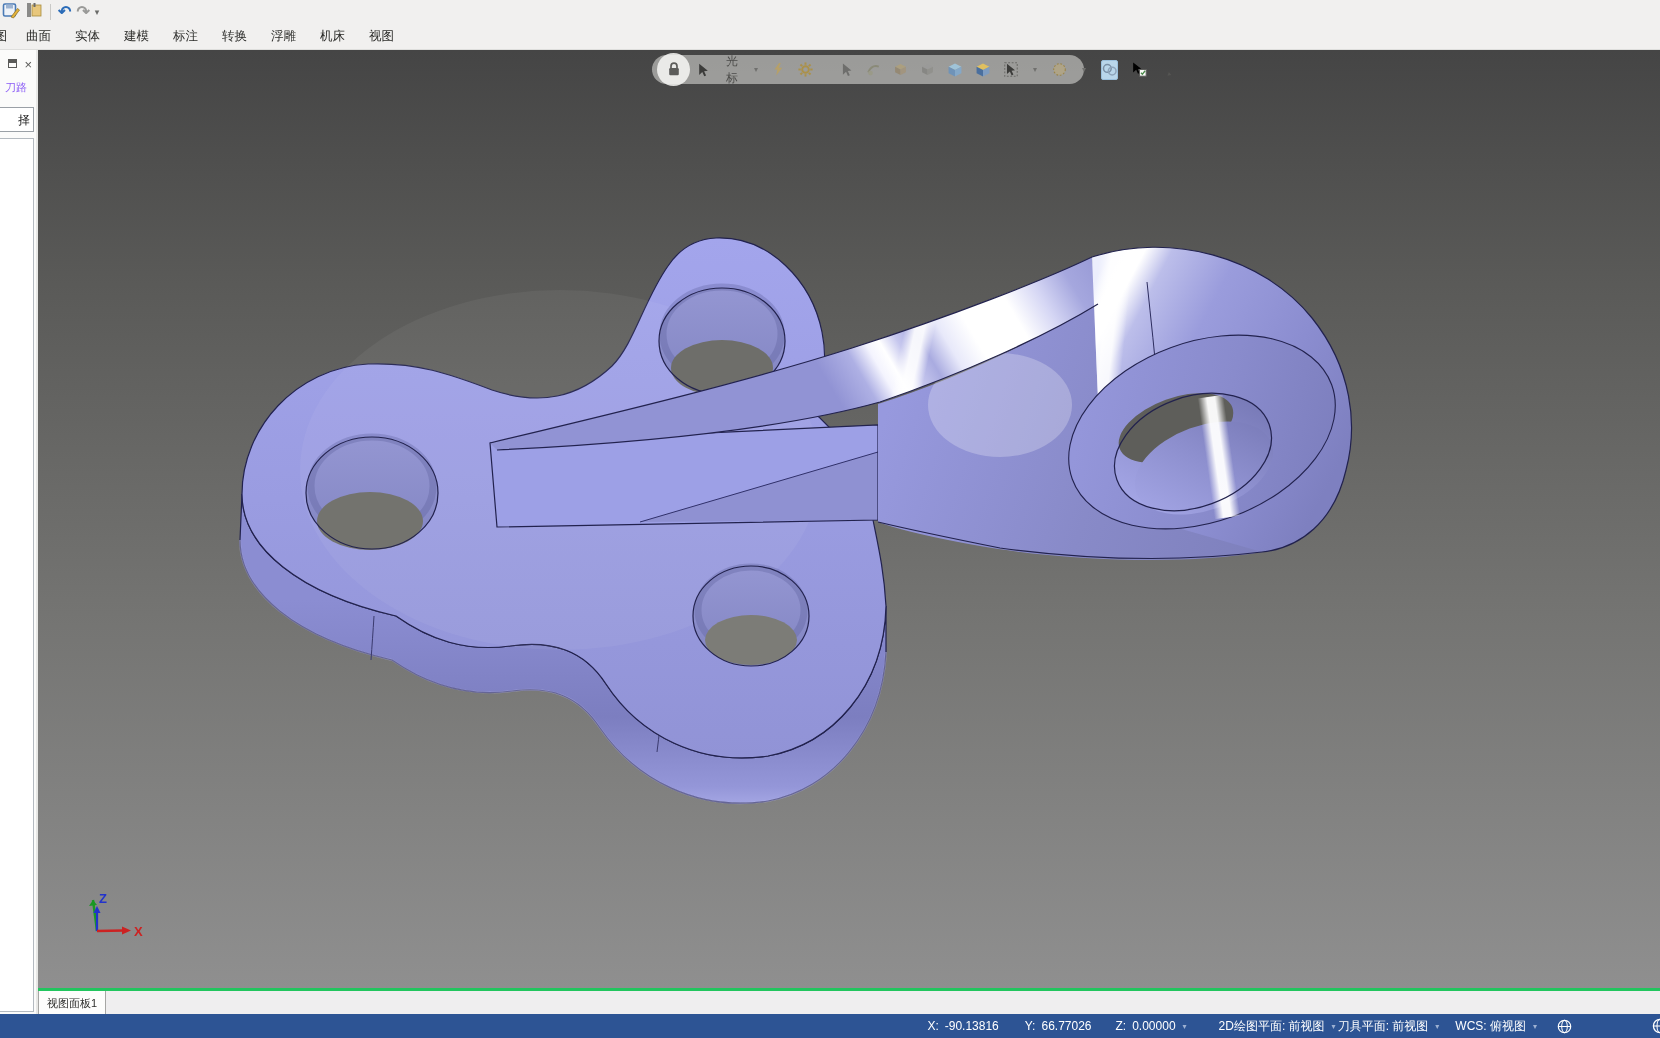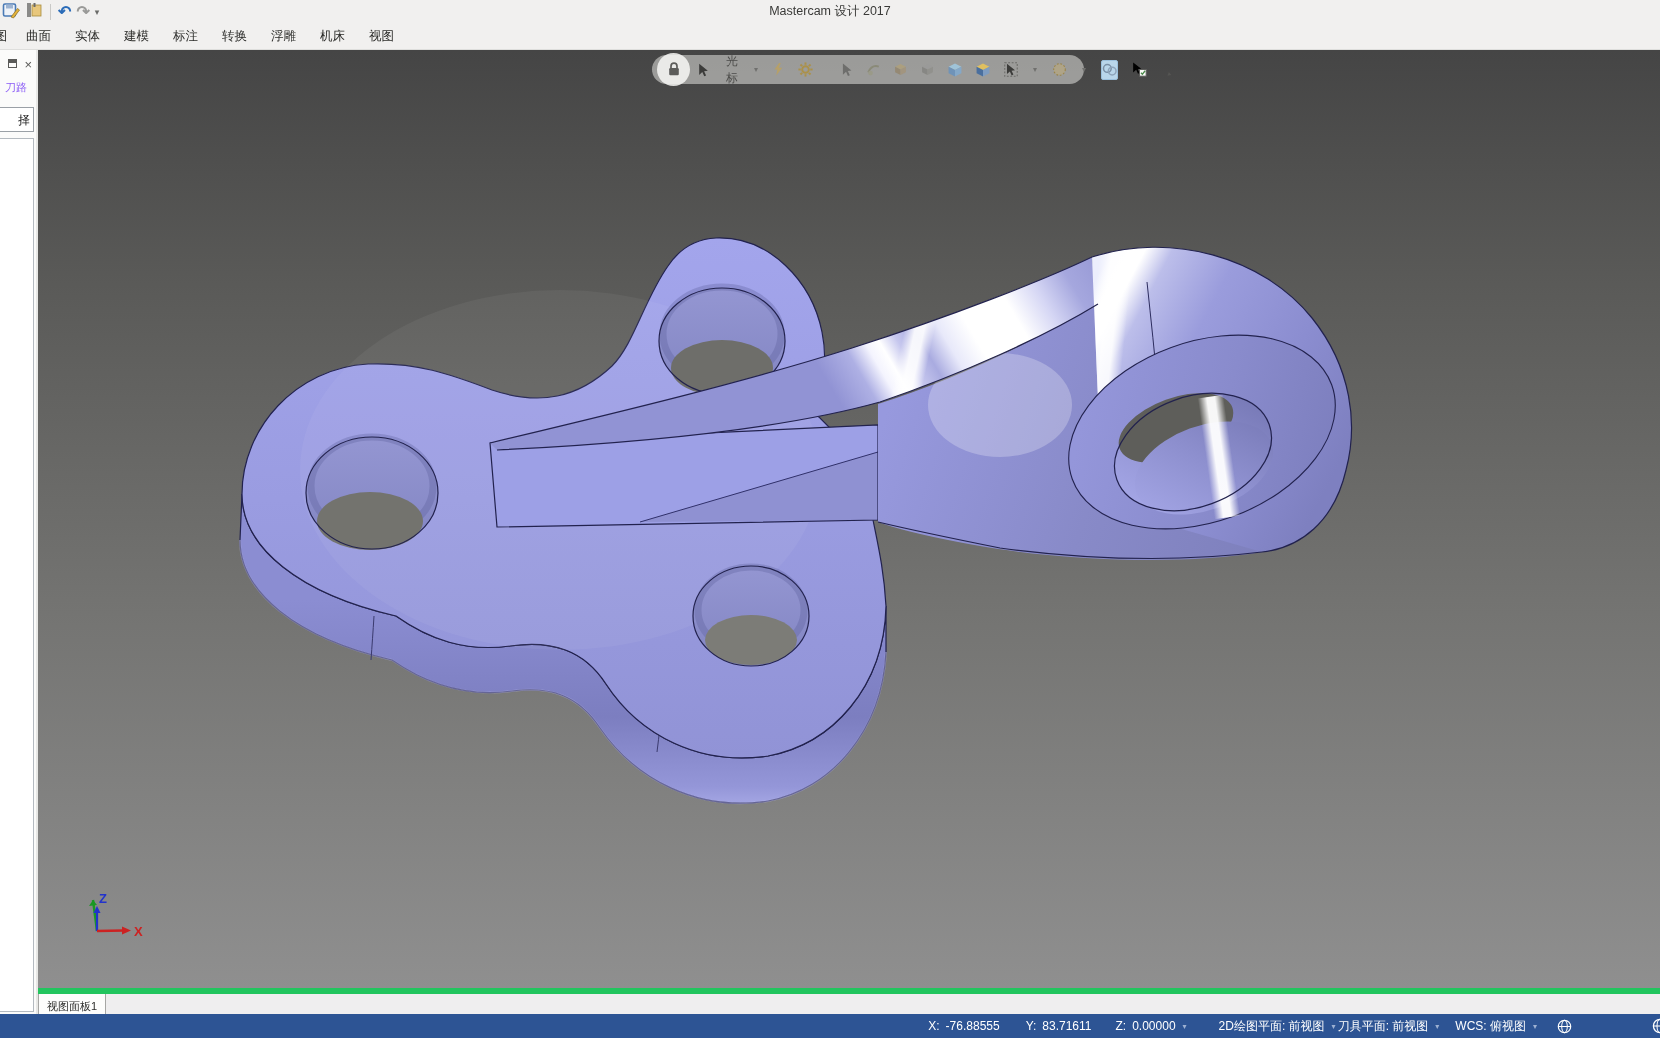--- a/index.html
+++ b/index.html
@@ -50,21 +50,21 @@
   .lock-circle { position:absolute; left:5px; top:-2px; width:33px; height:33px; border-radius:50%;
     background:rgba(248,248,246,.85); display:flex; align-items:center; justify-content:center; }
   .tbi { display:flex; align-items:center; justify-content:center; width:18px; height:20px; }
   .tb-label { font-size:12px; color:#4c4c4a; margin:0 1px; }
   .tb-caret { font-size:8px; color:#70706e; margin:0 1px; }
   .tb-sep { width:1px; height:20px; background:rgba(120,120,118,.5); }
   .tbi.hl { background:#b9d6ea; border:1px solid #9cc0dc; border-radius:2px; width:22px; }
 
   
   .bottom-tabs { position:absolute; left:38px; right:0; bottom:0; height:26px; background:#efeeef;
-    border-top:6px solid #22c55e; display:flex; z-index:2; }
+    border-top:3px solid #22c55e; display:flex; z-index:2; }
   .vtab { width:68px; height:25px; background:#fdfdfc; border:1px solid #a6a6a4; border-top:none;
     font-size:11px; color:#2d2d2b; display:flex; align-items:center; justify-content:center; }
 
   
   .statusbar { position:absolute; left:0; right:0; bottom:0; height:24px; background:#2d5494;
     display:flex; align-items:center; color:#fff; font-size:12px; z-index:5; overflow:hidden; }
   .sb-group { display:flex; align-items:center; white-space:nowrap; }
   .sb-label { margin-right:6px; }
   .sb-caret { font-size:8px; color:#9db1d2; margin-left:7px; }
   .spacer { flex:1; }
@@ -88,21 +88,20 @@
           <rect x="2" y="2" width="4" height="14" fill="#8a8a88"></rect>
           <rect x="7" y="4" width="9" height="11" fill="#e8c77c" stroke="#a98c3c" stroke-width="0.8"></rect>
           <rect x="8.5" y="2" width="2" height="4" fill="#6b6b69"></rect>
         </svg>
       </span>
       <span class="sep"></span>
       <span class="glyph-undo">↶</span>
       <span class="glyph-redo">↷</span>
       <span class="glyph-more">▾</span>
     </div>
-    <div class="title-text">Mastercam 设计 2017</div>
   </div>
 
   <div class="menubar">
     <span class="menu-tab clip">图</span>
     <span class="menu-tab">曲面</span>
     <span class="menu-tab">实体</span>
     <span class="menu-tab">建模</span>
     <span class="menu-tab">标注</span>
     <span class="menu-tab">转换</span>
     <span class="menu-tab">浮雕</span>
@@ -385,25 +384,25 @@
 
     <div class="bottom-tabs">
       <div class="vtab">视图面板1</div>
     </div>
   </div>
 
   <div class="statusbar">
     <span class="spacer"></span>
     <span class="sb-group">
       <span class="sb-label">X:</span>
-      <span>-76.88555</span>
+      <span>-90.13816</span>
     </span>
     <span class="sb-group" style="margin-left:26px;">
       <span class="sb-label">Y:</span>
-      <span>83.71611</span>
+      <span>66.77026</span>
     </span>
     <span class="sb-group" style="margin-left:24px;">
       <span class="sb-label">Z:</span>
       <span>0.00000</span>
       <span class="sb-caret">▾</span>
     </span>
     <span class="sb-group" style="margin-left:32px;">2D</span>
     <span class="sb-group" style="">
       <span>绘图平面: 前视图</span>
       <span class="sb-caret">▾</span>

